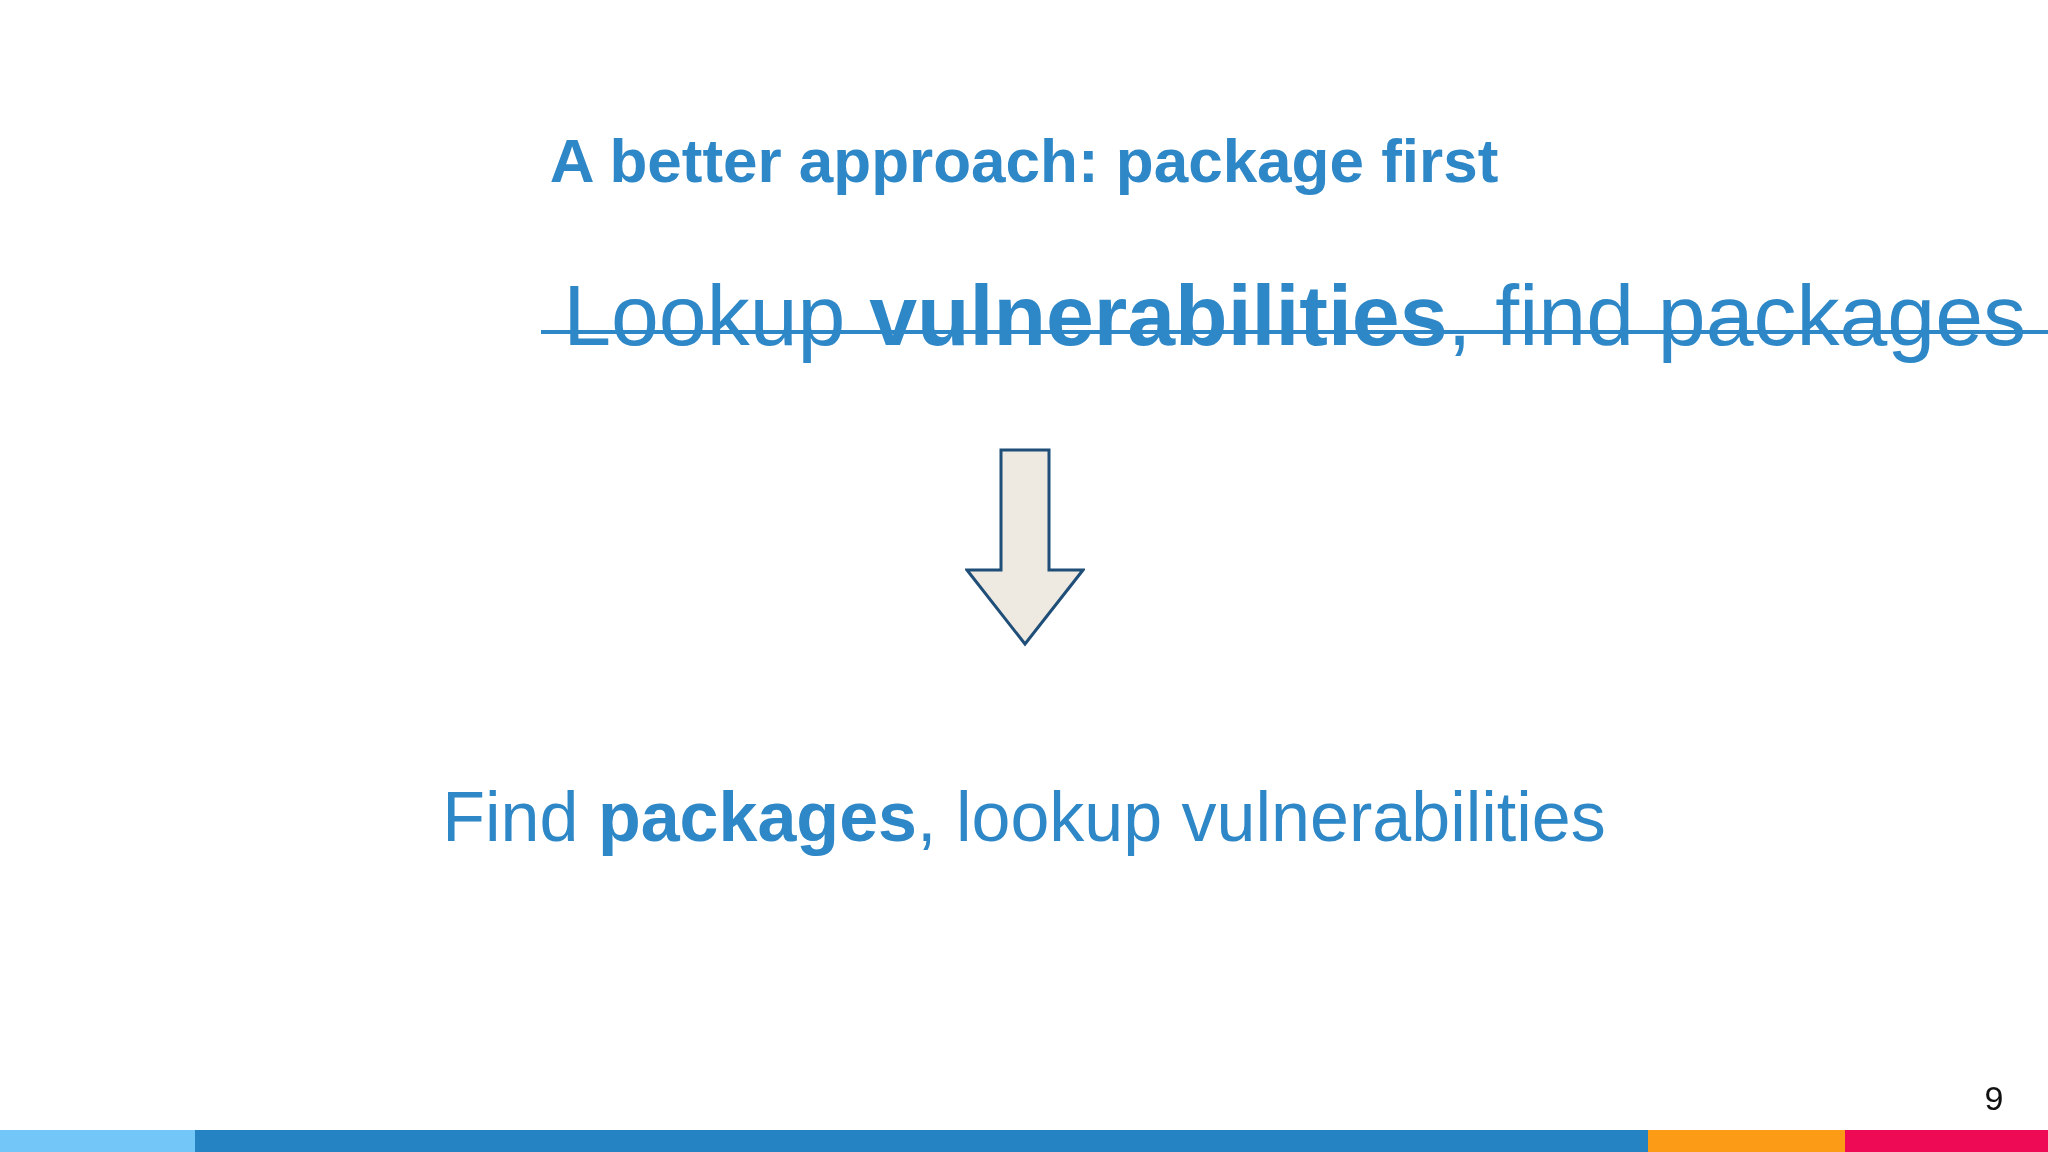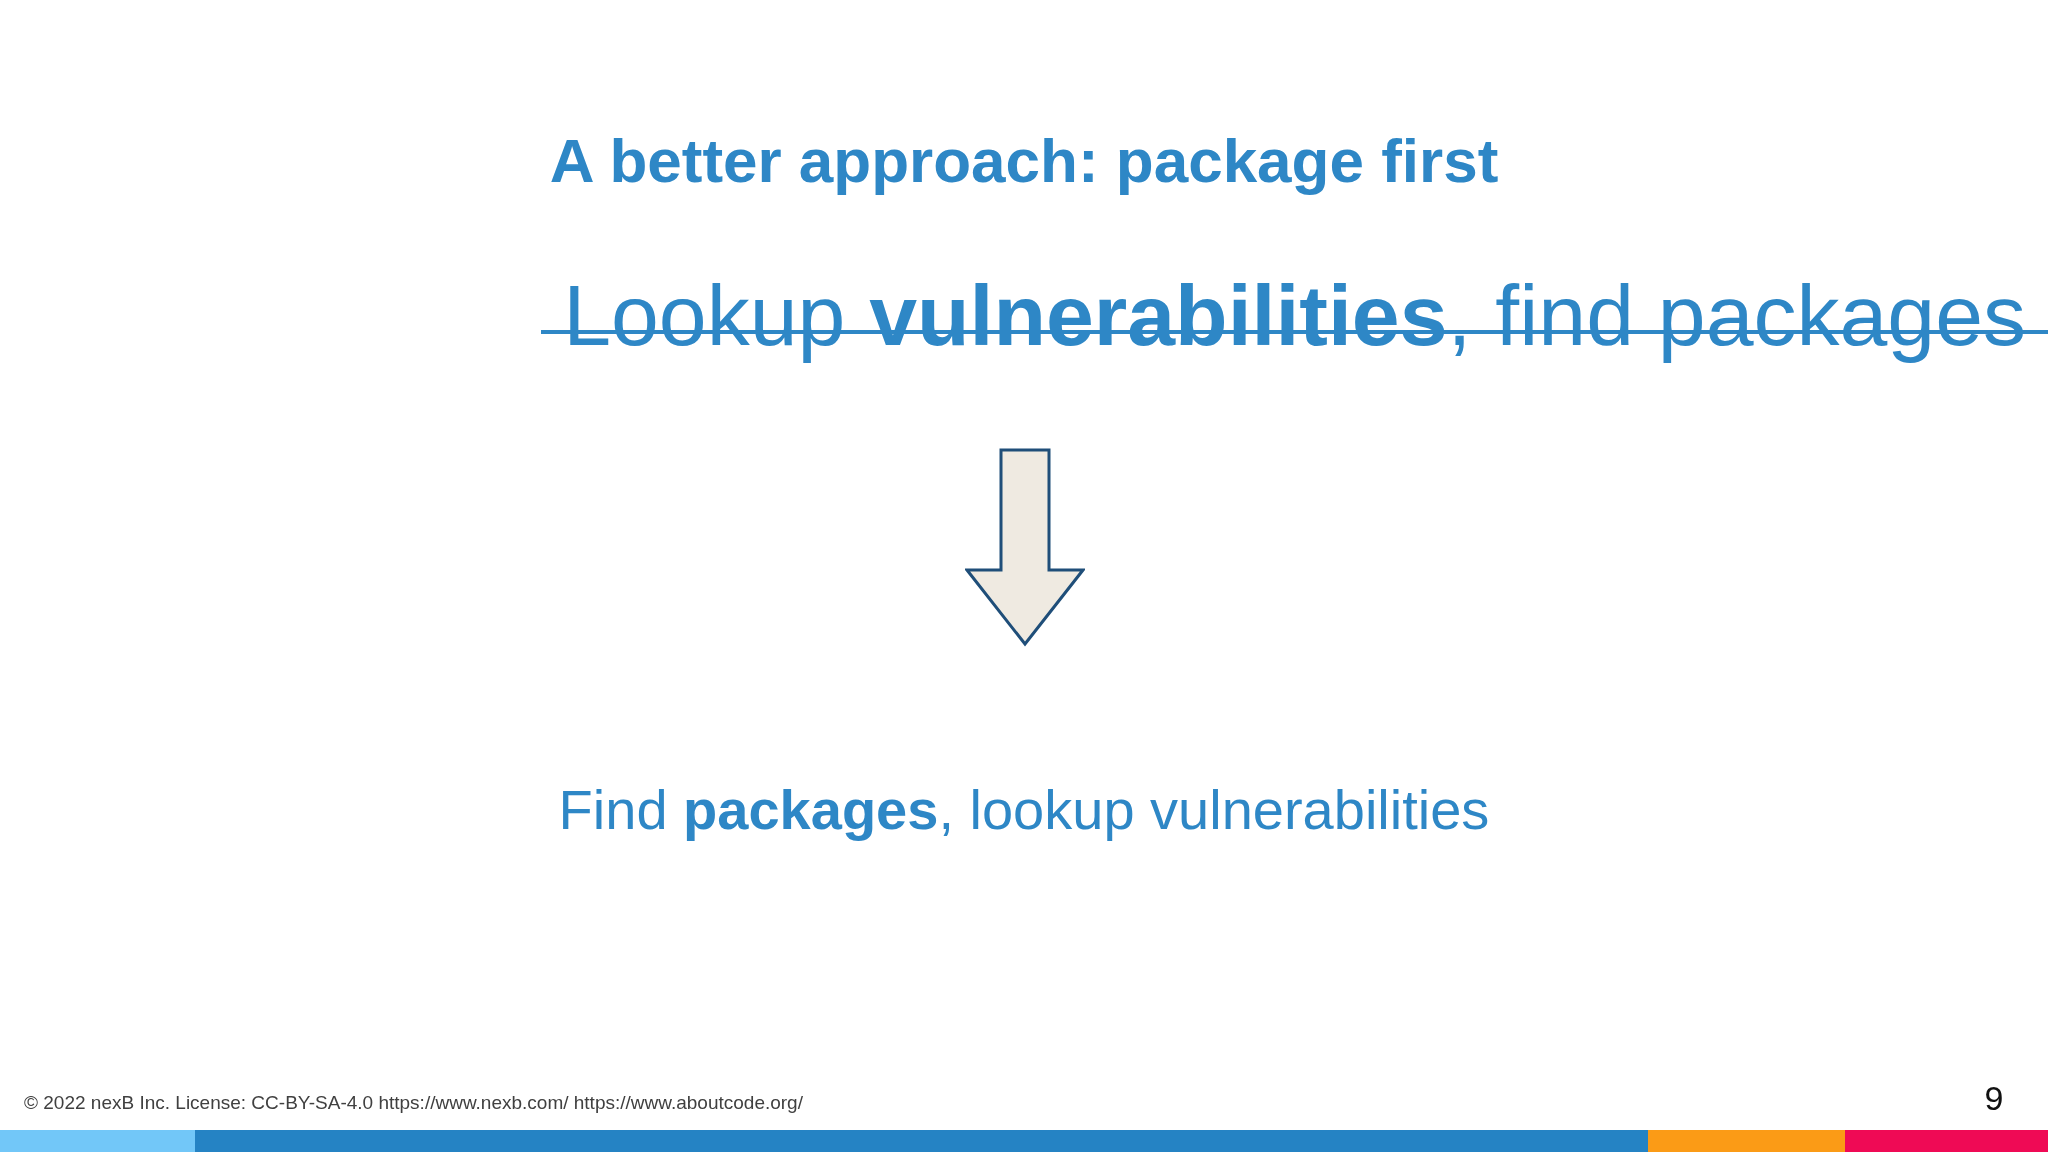--- a/index.html
+++ b/index.html
@@ -81,21 +81,21 @@
   }
 
   
   .new-line {
     position: absolute;
     left: 0;
     top: 782px;
     width: 2048px;
     text-align: center;
     color: #2E87C6;
-    font-size: 56px;
+    font-size: 70px;
     line-height: 1.0;
     font-weight: 400;
     white-space: nowrap;
   }
   .new-line b { font-weight: 700; }
 
   
   .footer-credit {
     position: absolute;
     left: 24px;
@@ -146,21 +146,20 @@
   </div>
 
   <div class="arrow-wrap">
     <svg viewBox="0 0 120 200" xmlns="http://www.w3.org/2000/svg">
       <polygon points="36,2 84,2 84,122 118,122 60,196 2,122 36,122" fill="#EFEAE1" stroke="#1F4E79" stroke-width="3" stroke-linejoin="miter"></polygon>
     </svg>
   </div>
 
   <div class="new-line"><span>Find </span><b>packages</b><span>, lookup vulnerabilities</span></div>
 
-  <div class="footer-credit">© 2022 nexB Inc. License: CC-BY-SA-4.0 https://www.nexb.com/  https://www.aboutcode.org/</div>
 
   <div class="page-number">9</div>
 
   <div class="color-bar">
     <div class="seg seg-lightblue"></div>
     <div class="seg seg-blue"></div>
     <div class="seg seg-orange"></div>
     <div class="seg seg-crimson"></div>
   </div>
 

